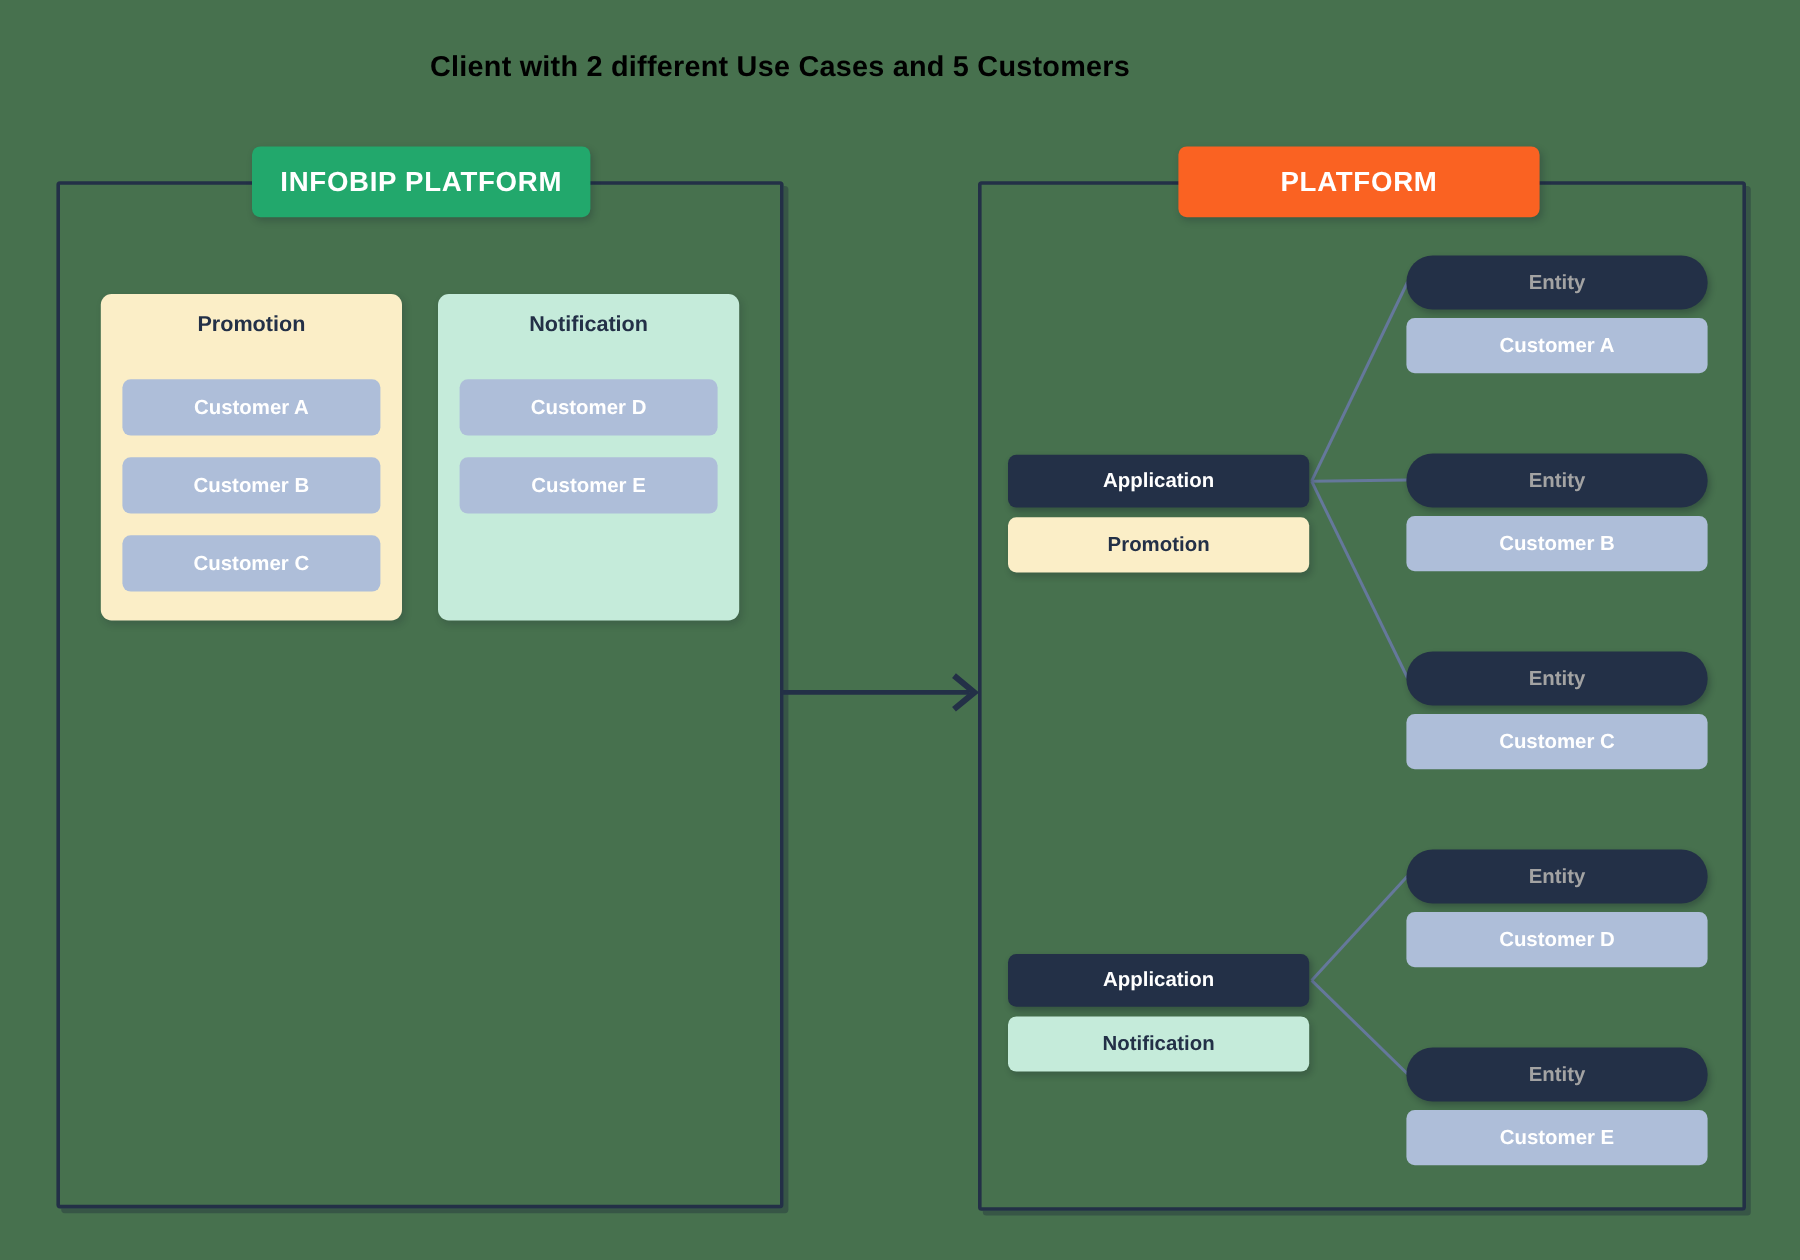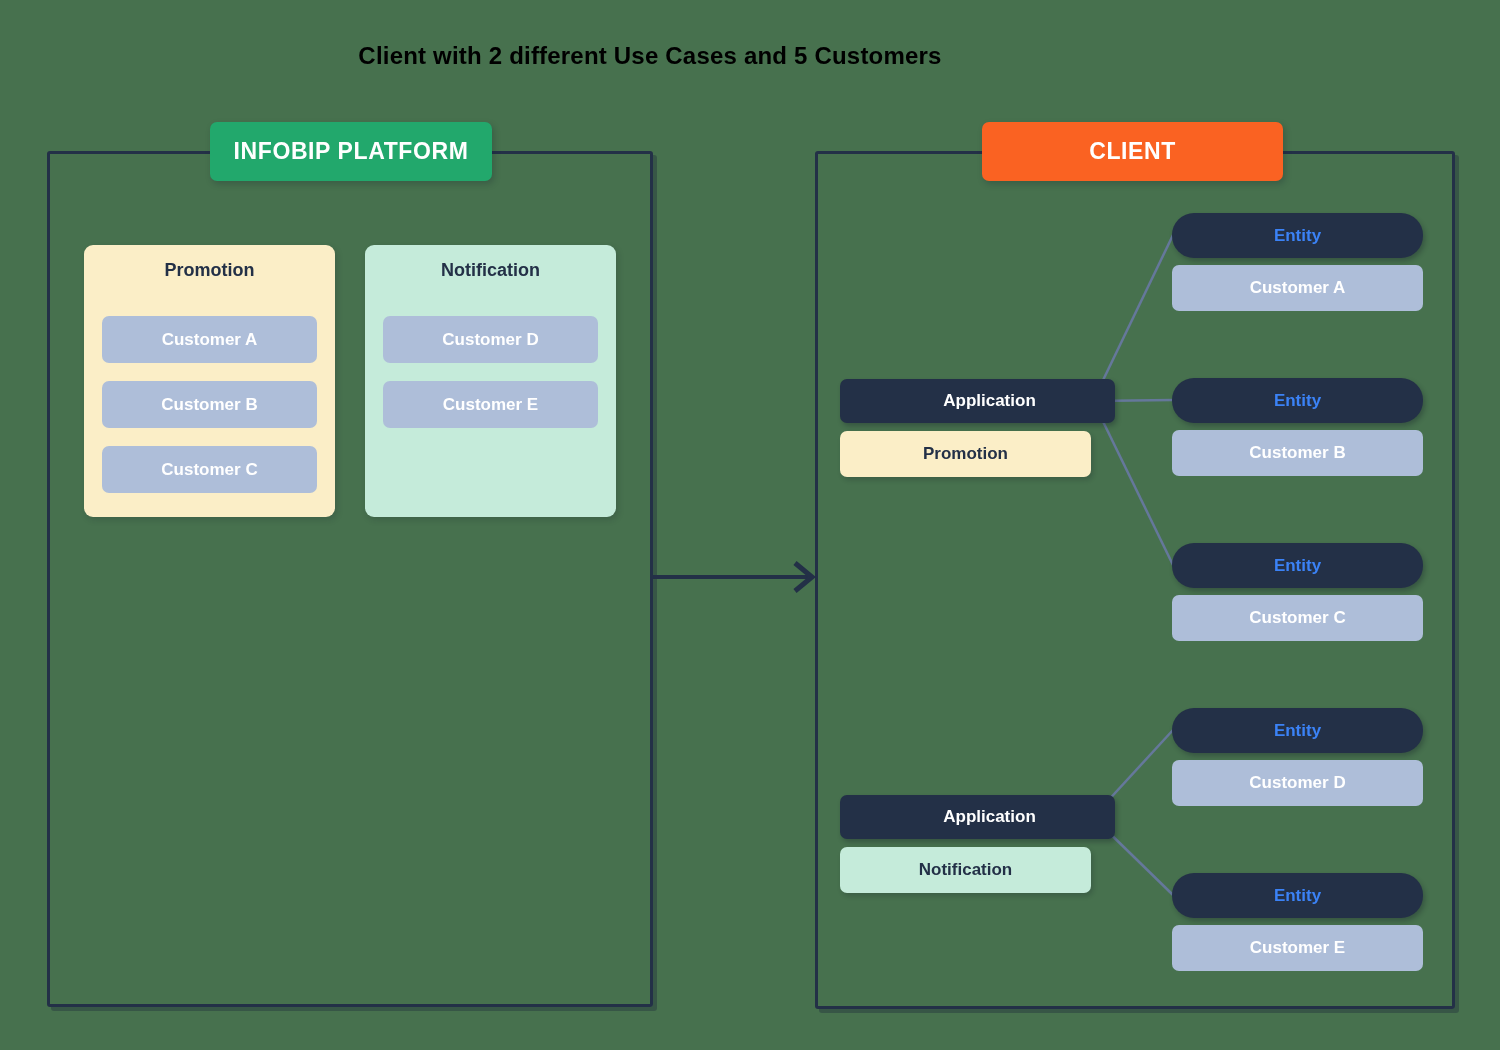--- a/index.html
+++ b/index.html
@@ -88,34 +88,33 @@
     border-radius: 7px;
     font-size: 17px;
     z-index: 2;
   }
   .app-node {
     height: 44px;
     background: #233047;
     color: #ffffff;
     font-weight: 700;
     box-shadow: 2px 3px 5px rgba(15, 22, 35, 0.3);
-    padding-left: 24px;
   }
   .uc-node {
     height: 46px;
     font-weight: 700;
     color: #233047;
     box-shadow: 2px 3px 5px rgba(15, 22, 35, 0.2);
   }
   .uc-promotion   { background: #FBEEC7; }
   .uc-notification{ background: #C5EBDA; }
   .entity-node {
     height: 45px;
     background: #233047;
-    color: #3b82f6;
+    color: #a3a3a3;
     font-weight: 700;
     box-shadow: 2px 3px 5px rgba(15, 22, 35, 0.3);
     border-radius: 22px;
   }
   .cust-node {
     height: 46px;
     background: #AEBED9;
     color: #ffffff;
     font-weight: 600;
   }
@@ -175,21 +174,21 @@
 
   <div id="notification-card" class="usecase-card">
     <div class="card-title">Notification</div>
     <div class="chip-stack">
       <div class="customer-chip">Customer D</div>
       <div class="customer-chip">Customer E</div>
     </div>
   </div>
 
   <div id="infobip-box" class="outer-box"></div>
-  <div id="infobip-badge" class="header-badge">CLIENT</div>
+  <div id="infobip-badge" class="header-badge">PLATFORM</div>
 
   <div id="app1" class="node app-node">Application</div>
   <div id="app1-uc" class="node uc-node uc-promotion">Promotion</div>
 
   <div id="app2" class="node app-node">Application</div>
   <div id="app2-uc" class="node uc-node uc-notification">Notification</div>
 
   <div id="entity1" class="node entity-node">Entity</div>
   <div id="cust-a" class="node cust-node">Customer A</div>
 

